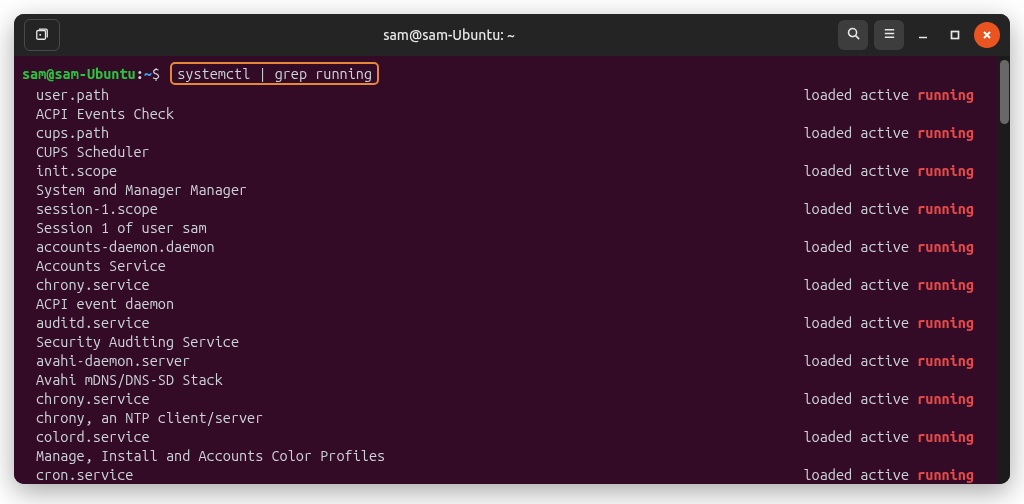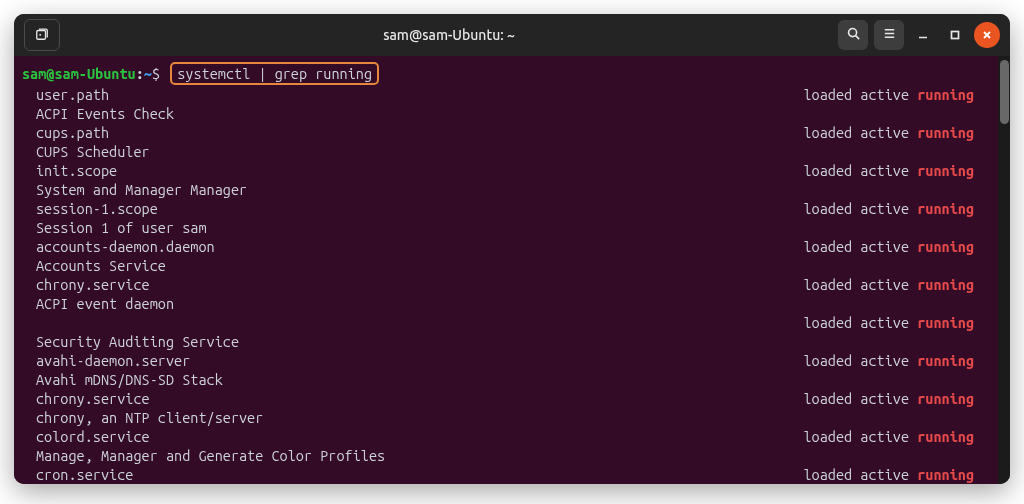--- a/index.html
+++ b/index.html
@@ -185,28 +185,28 @@
             <div class="sysrow"><span class="unit-col">cups.path</span><span class="status-col"><span>loaded active </span><span class="running">running</span></span></div>
             <div class="sysrow"><span class="desc-col">CUPS Scheduler</span></div>
             <div class="sysrow"><span class="unit-col">init.scope</span><span class="status-col"><span>loaded active </span><span class="running">running</span></span></div>
             <div class="sysrow"><span class="desc-col">System and Manager Manager</span></div>
             <div class="sysrow"><span class="unit-col">session-1.scope</span><span class="status-col"><span>loaded active </span><span class="running">running</span></span></div>
             <div class="sysrow"><span class="desc-col">Session 1 of user sam</span></div>
             <div class="sysrow"><span class="unit-col">accounts-daemon.daemon</span><span class="status-col"><span>loaded active </span><span class="running">running</span></span></div>
             <div class="sysrow"><span class="desc-col">Accounts Service</span></div>
             <div class="sysrow"><span class="unit-col">chrony.service</span><span class="status-col"><span>loaded active </span><span class="running">running</span></span></div>
             <div class="sysrow"><span class="desc-col">ACPI event daemon</span></div>
-            <div class="sysrow"><span class="status-col"><span>loaded active </span><span class="running">running</span></span></div>
+            <div class="sysrow"><span class="unit-col">auditd.service</span><span class="status-col"><span>loaded active </span><span class="running">running</span></span></div>
             <div class="sysrow"><span class="desc-col">Security Auditing Service</span></div>
             <div class="sysrow"><span class="unit-col">avahi-daemon.server</span><span class="status-col"><span>loaded active </span><span class="running">running</span></span></div>
             <div class="sysrow"><span class="desc-col">Avahi mDNS/DNS-SD Stack</span></div>
             <div class="sysrow"><span class="unit-col">chrony.service</span><span class="status-col"><span>loaded active </span><span class="running">running</span></span></div>
             <div class="sysrow"><span class="desc-col">chrony, an NTP client/server</span></div>
             <div class="sysrow"><span class="unit-col">colord.service</span><span class="status-col"><span>loaded active </span><span class="running">running</span></span></div>
-            <div class="sysrow"><span class="desc-col">Manage, Manager and Generate Color Profiles</span></div>
+            <div class="sysrow"><span class="desc-col">Manage, Install and Accounts Color Profiles</span></div>
             <div class="sysrow"><span class="unit-col">cron.service</span><span class="status-col"><span>loaded active </span><span class="running">running</span></span></div>
           </div>
 
       </div>
 
       <div class="scrollbar">
         <div class="scroll-thumb"></div>
       </div>
     </div>
 

